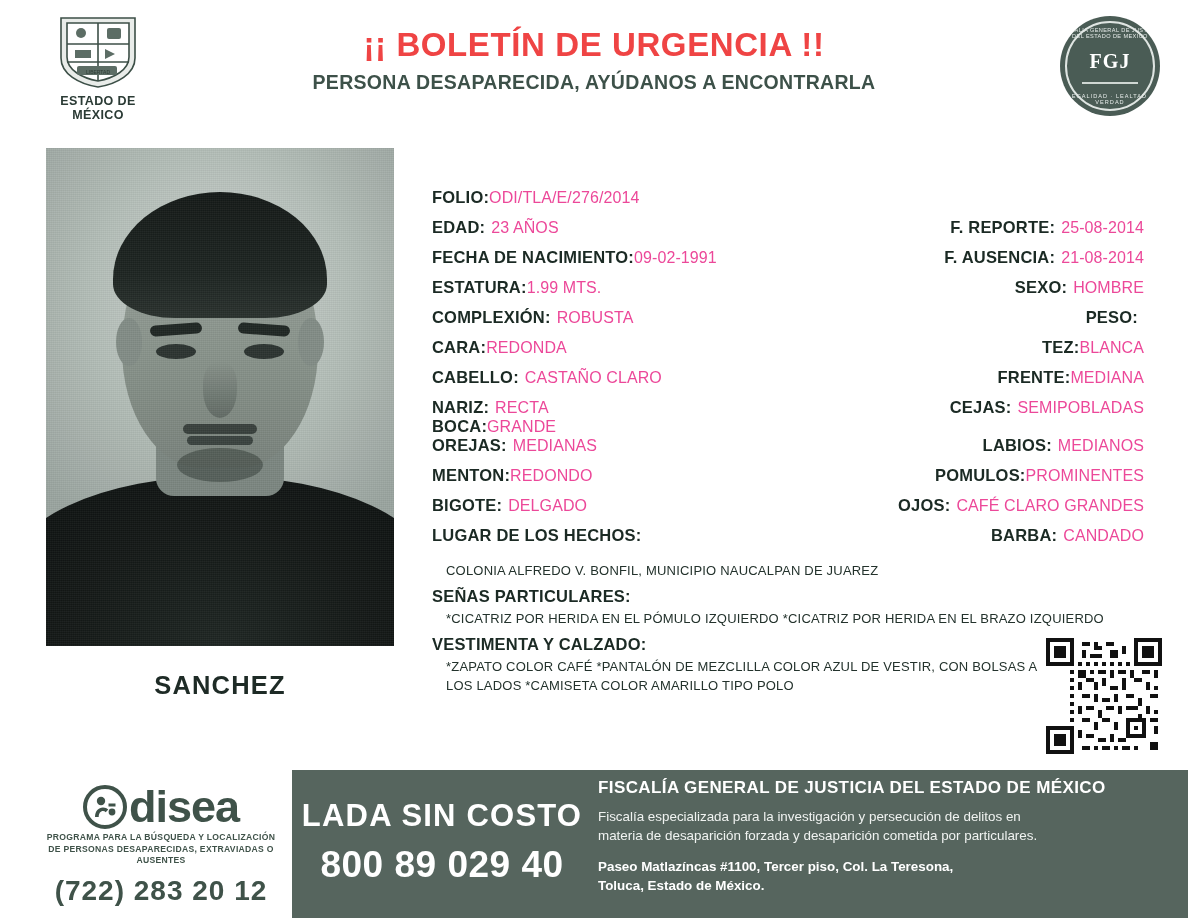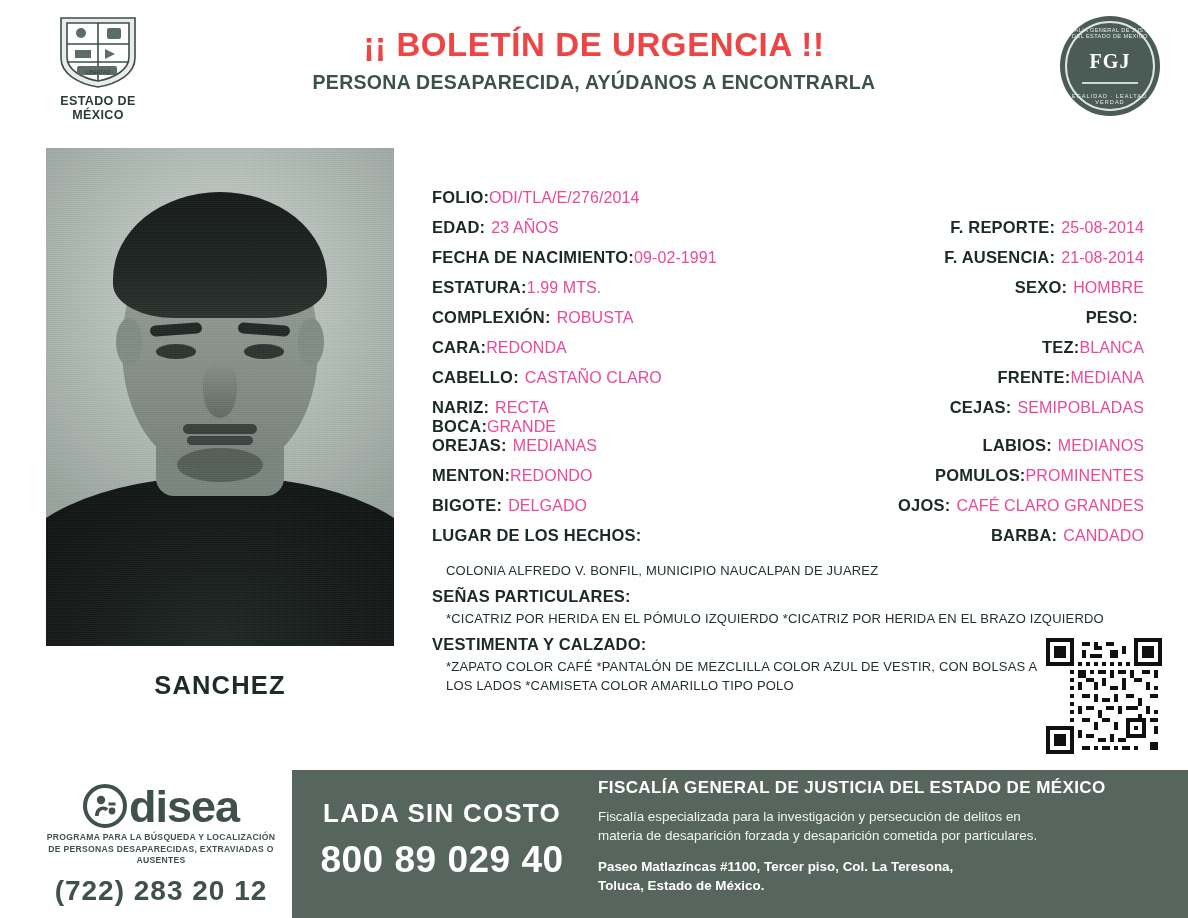--- a/index.html
+++ b/index.html
@@ -305,20 +305,21 @@
     width: 1188px; height: 148px;
   }
   .footer-left {
     position: absolute;
     left: 30px; top: 14px;
     width: 262px;
     text-align: center;
   }
   .odisea {
     display: flex;
+    align-items: center;
     justify-content: center;
     gap: 2px;
   }
   .odisea-mark {
     width: 44px; height: 44px;
     border-radius: 50%;
     border: 4px solid #3f5249;
     position: relative;
     flex: none;
   }
@@ -357,21 +358,21 @@
     background: #56655e;
     display: flex;
   }
   .lada {
     width: 300px;
     padding-top: 28px;
     text-align: center;
     color: #ffffff;
   }
   .lada-title {
-    font-size: 26px;
+    font-size: 31px;
     font-weight: bold;
     letter-spacing: 1.2px;
   }
   .lada-number {
     font-size: 37px;
     font-weight: bold;
     letter-spacing: 0.5px;
     margin-top: 10px;
   }
   .fgj-block {

